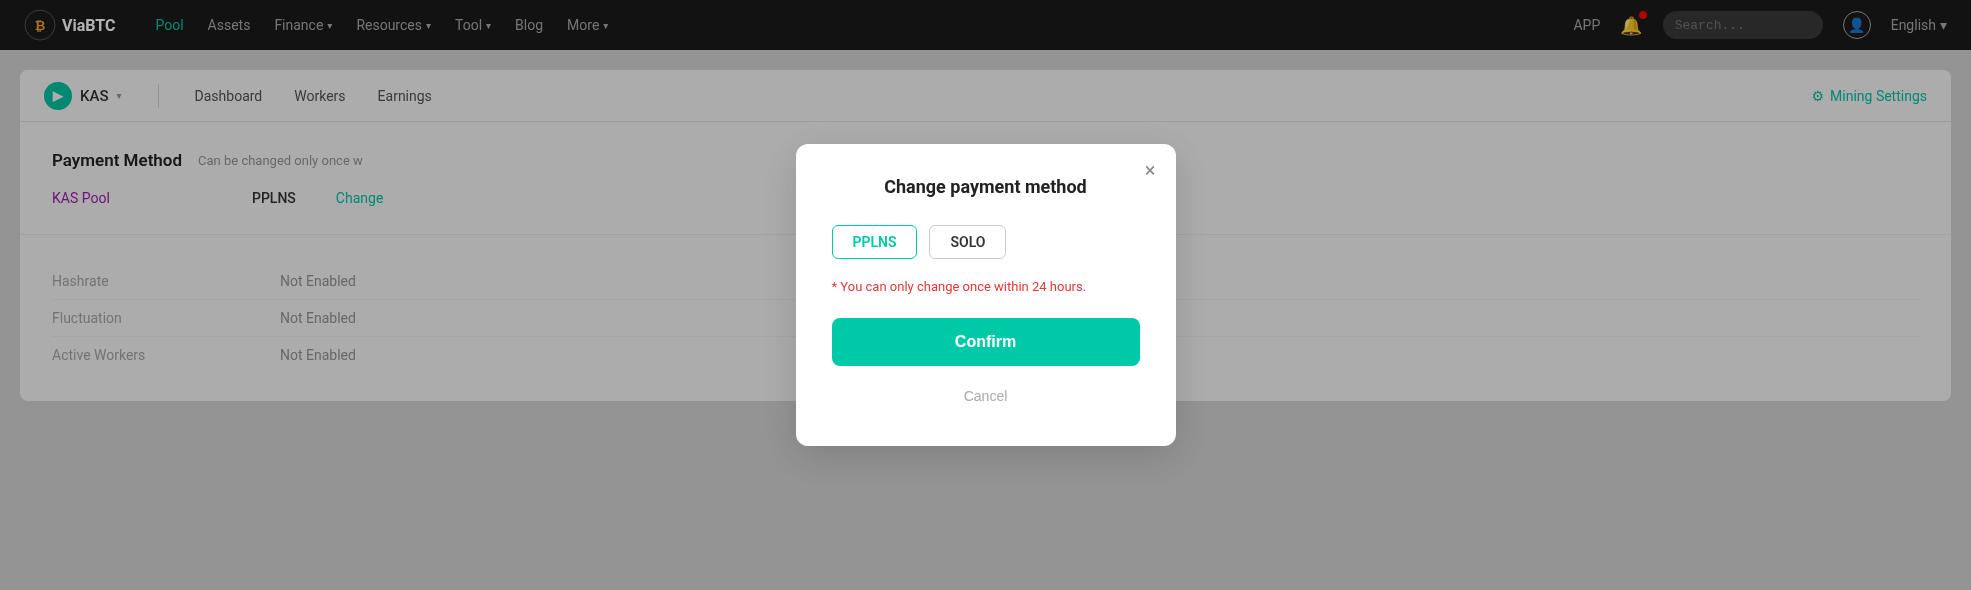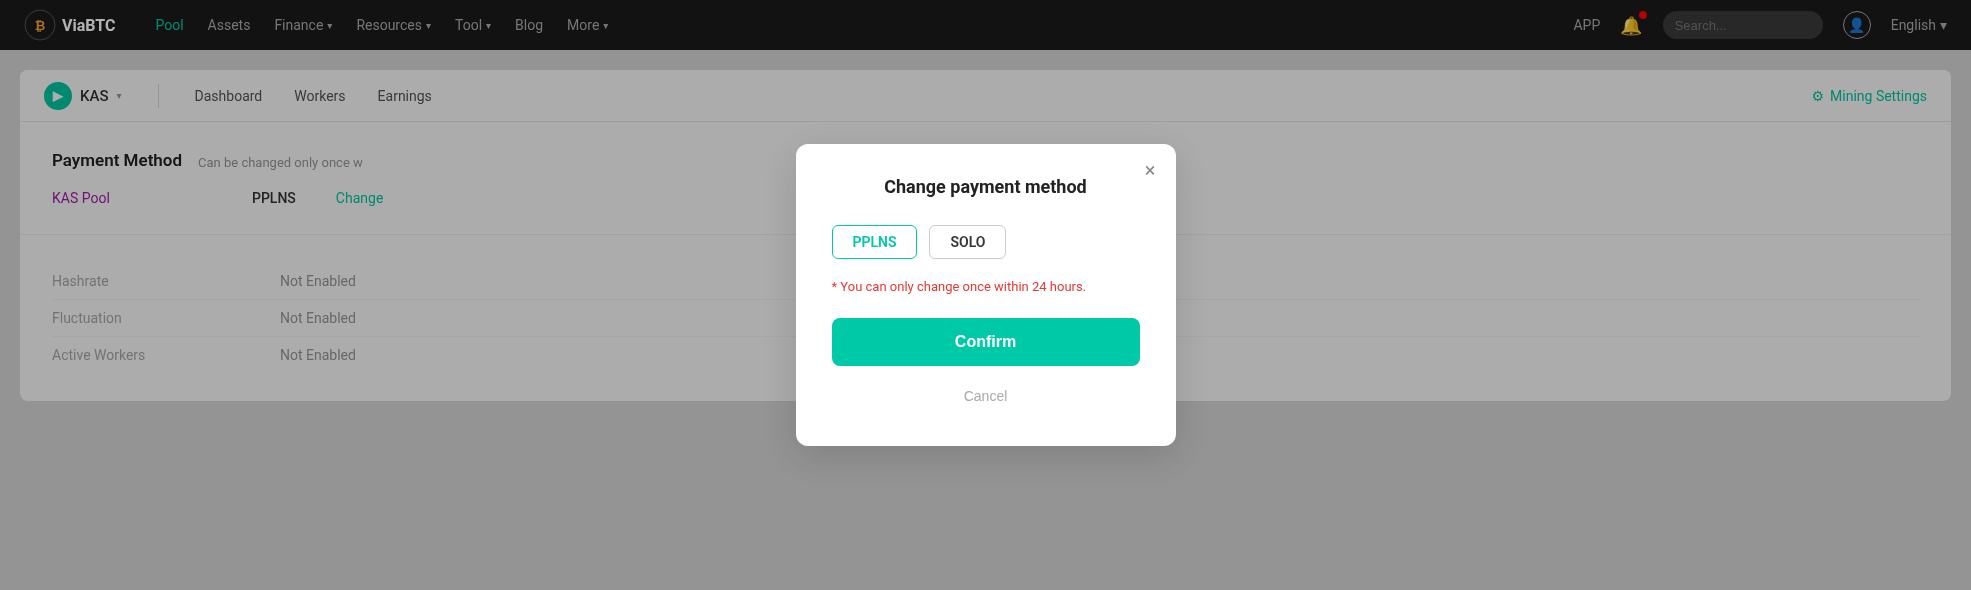--- a/index.html
+++ b/index.html
@@ -77,20 +77,21 @@
     }
     .search-bar {
       width: 160px;
       height: 28px;
       background: #3a3a3a;
       border-radius: 14px;
       border: none;
       padding: 0 12px;
       color: #84cc16;
       font-size: 13px;
+      font-family: Liberation Mono, monospace;
     }
     .user-icon {
       width: 28px;
       height: 28px;
       border-radius: 50%;
       border: 1px solid #aaa;
       display: flex;
       align-items: center;
       justify-content: center;
       color: #aaa;
@@ -184,21 +185,21 @@
       gap: 6px;
     }
 
     
     .section {
       padding: 28px 32px;
       border-bottom: 1px solid #f0f0f0;
     }
     .section-header {
       display: flex;
-      align-items: flex-end;
+      align-items: center;
       gap: 16px;
       margin-bottom: 20px;
     }
     .section-title {
       font-size: 17px;
       font-weight: 600;
       color: #222;
     }
     .section-subtitle {
       font-size: 13px;

